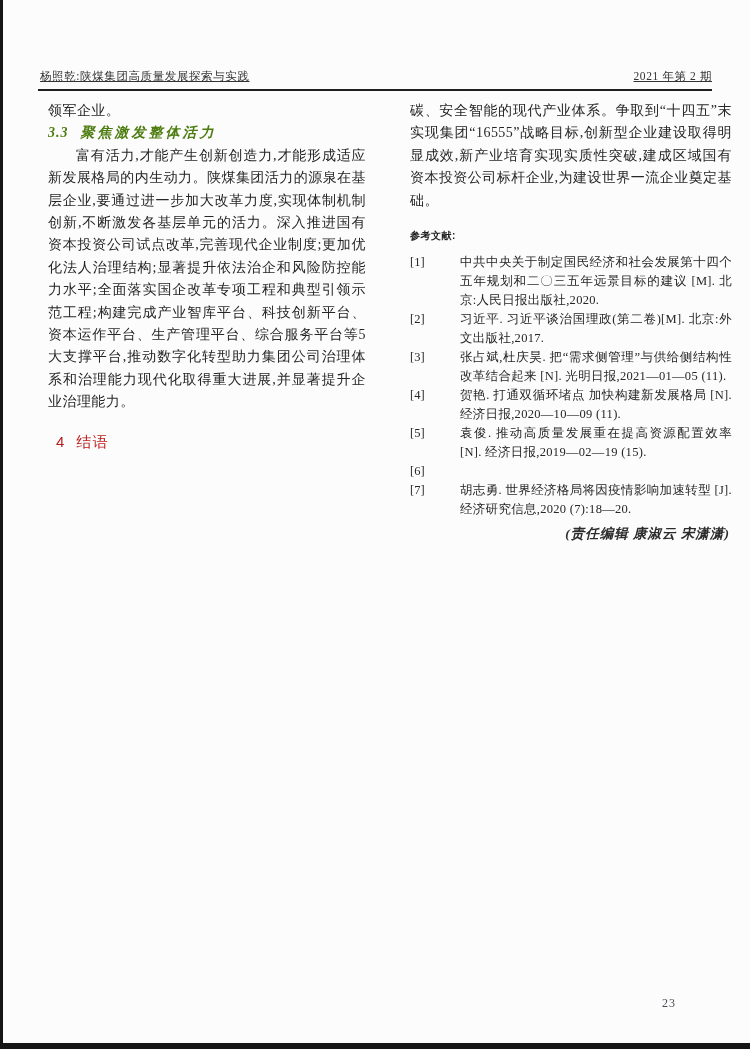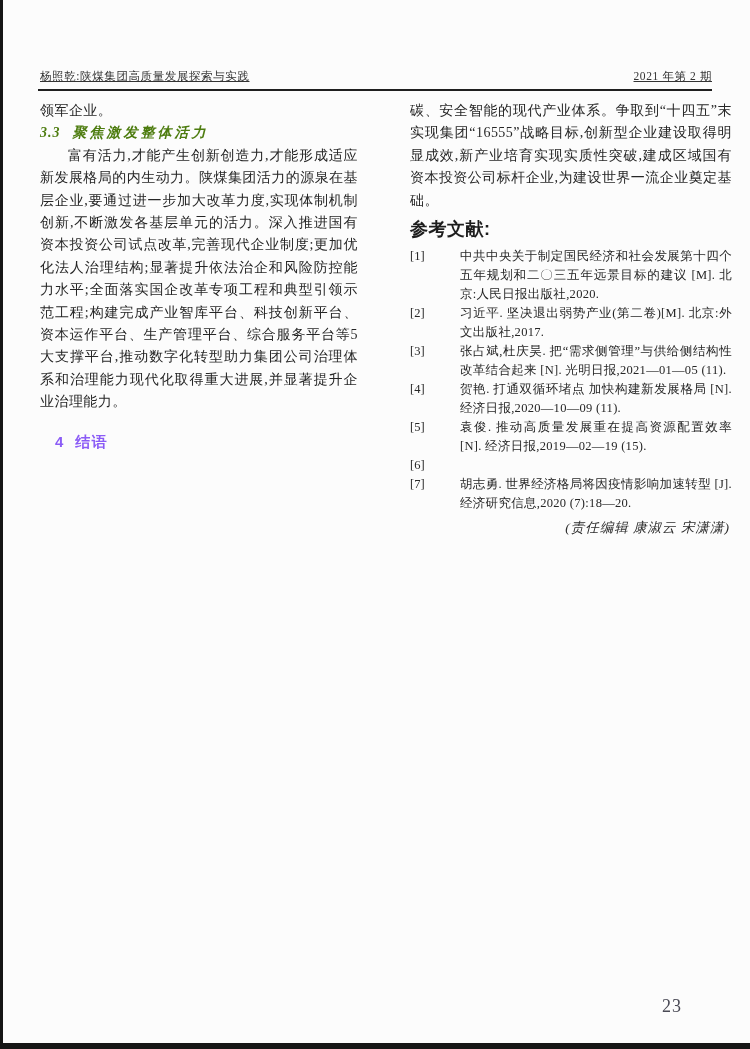--- a/index.html
+++ b/index.html
@@ -46,21 +46,21 @@
     left: 38px; top: 89px;
     width: 674px; height: 2px;
     background: #1f1f1f;
   }
   
   .col {
     position: absolute;
     top: 100px;
     text-align: justify;
   }
-  .col-left  { left: 40px;  width: 318px; }
+  .col-left  { left: 48px;  width: 318px; }
   .col-right { left: 410px; width: 322px; }
 
   .body-para {
     margin: 0;
     font-size: 14px;
     line-height: 22.4px;
     letter-spacing: 0.45px;
   }
   .indent { text-indent: 2em; }
 
@@ -69,34 +69,34 @@
     font-size: 14px;
     line-height: 22.4px;
     font-weight: bold;
     font-style: italic;
     color: #4d7c0f;
   }
   .sec-heading-italic .sec-num { margin-right: 12px; letter-spacing: 1px; }
   .sec-heading-italic .sec-title { letter-spacing: 3px; }
 
   .sec-heading-bold {
-    margin: 17px 0 12px 15px;
+    margin: 17px 0 12px 8px;
     font-size: 15px;
     line-height: 22px;
-    font-weight: bold;
+    font-weight: normal;
     font-style: normal;
     font-family: "Liberation Sans", "DejaVu Sans", sans-serif;
-    color: #8b5cf6;
+    color: #b91c1c;
   }
   .sec-heading-bold .sec-num { margin-right: 12px; }
   .sec-heading-bold .sec-title { letter-spacing: 1.5px; }
 
   .references-heading {
-    margin: 8px 0 0 0;
-    font-size: 18px;
+    margin: 14px 0 0 0;
+    font-size: 10px;
     line-height: 19px;
     font-weight: bold;
     font-family: "Liberation Sans", "DejaVu Sans", sans-serif;
     color: #1d1d1d;
     letter-spacing: 0.5px;
     text-align: left;
   }
   .ref-list {
     list-style: none;
     margin: 8px 0 0 0;
@@ -119,25 +119,26 @@
     letter-spacing: 0.3px;
   }
   .editors-note {
     margin: 5px 2px 0 0;
     font-size: 13.5px;
     line-height: 20px;
     font-style: italic;
     text-align: right;
     letter-spacing: 1px;
     color: #2b2b2b;
+    font-weight: bold;
   }
   .page-number {
     position: absolute;
     left: 662px; top: 996px;
-    font-size: 18px;
+    font-size: 12px;
     letter-spacing: 1px;
     color: #4a4a55;
   }
 </style>
 </head>
 <body>
 
 <div>
 
   <div class="scan-border-left"></div>
@@ -167,21 +168,21 @@
 
     <h4 class="references-heading">参考文献:</h4>
 
     <ol class="ref-list">
       <li class="ref-item">
         <span class="ref-label">[1]</span>
         <span class="ref-text">中共中央关于制定国民经济和社会发展第十四个五年规划和二〇三五年远景目标的建议 [M]. 北京:人民日报出版社,2020.</span>
       </li>
       <li class="ref-item">
         <span class="ref-label">[2]</span>
-        <span class="ref-text">习近平. 坚决退出弱势产业(第二卷)[M]. 北京:外文出版社,2017.</span>
+        <span class="ref-text">习近平. 习近平谈治国理政(第二卷)[M]. 北京:外文出版社,2017.</span>
       </li>
       <li class="ref-item">
         <span class="ref-label">[3]</span>
         <span class="ref-text">张占斌,杜庆昊. 把“需求侧管理”与供给侧结构性改革结合起来 [N]. 光明日报,2021—01—05 (11).</span>
       </li>
       <li class="ref-item">
         <span class="ref-label">[4]</span>
         <span class="ref-text">贺艳. 打通双循环堵点 加快构建新发展格局 [N]. 经济日报,2020—10—09 (11).</span>
       </li>
       <li class="ref-item">

